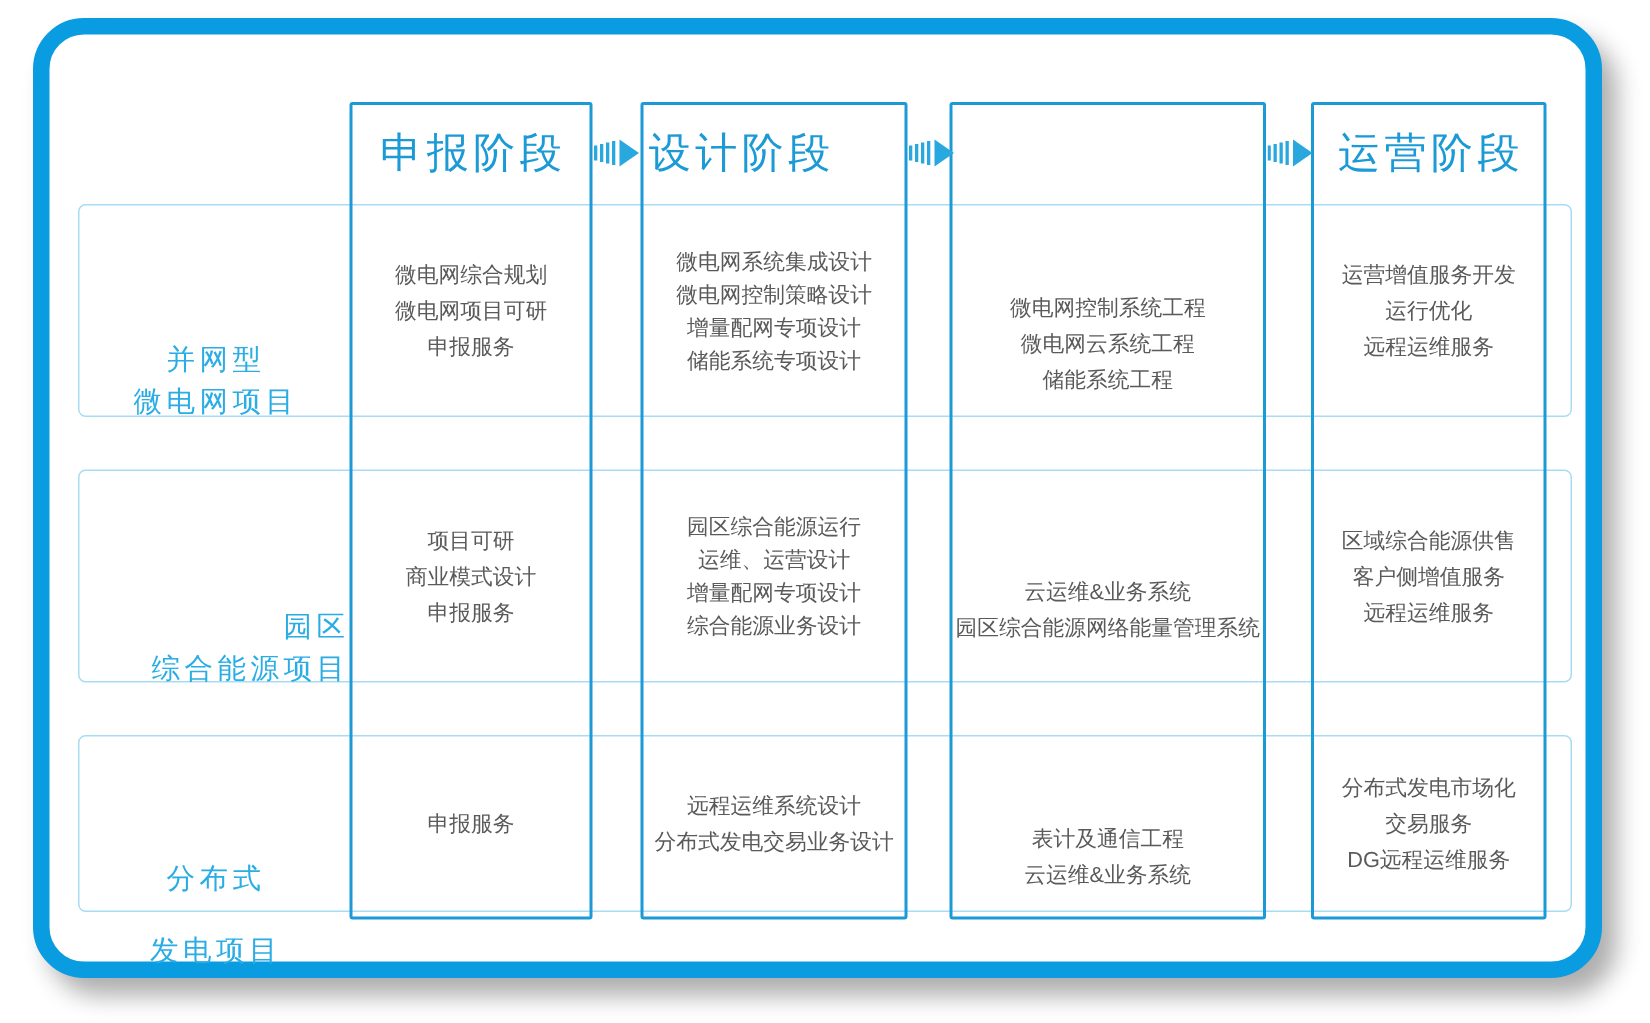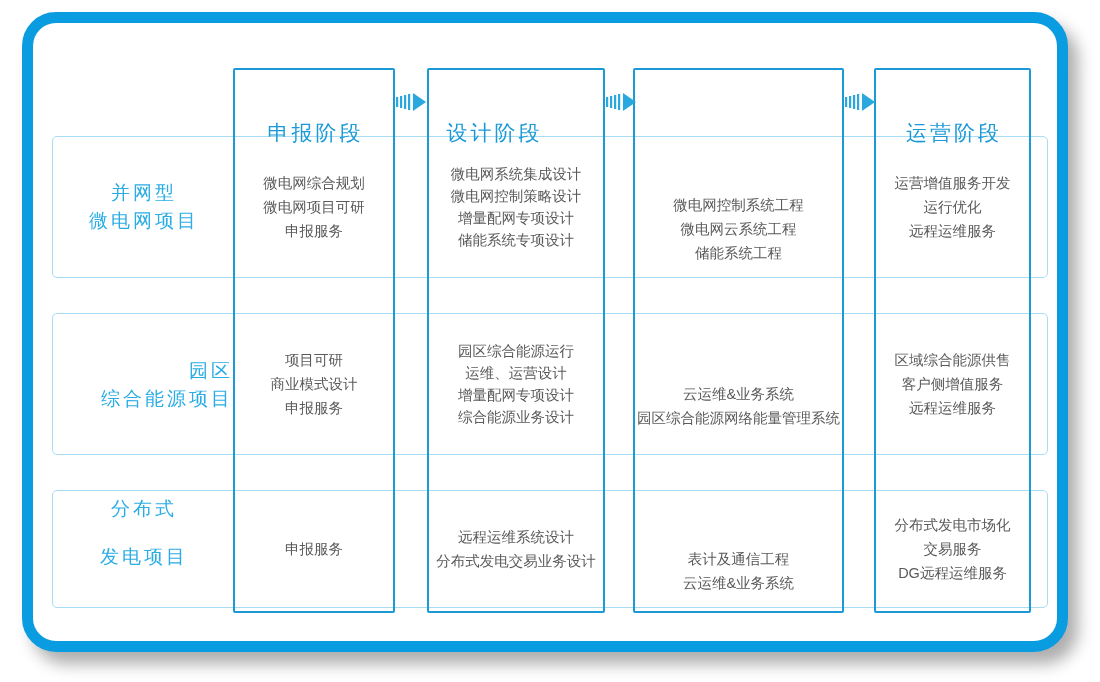--- a/index.html
+++ b/index.html
@@ -66,26 +66,25 @@
 
   
   .col-title {
     position: absolute;
     top: 68px;
     height: 68px;
     display: flex;
     align-items: center;
     justify-content: center;
     color: #1b9ad6;
-    font-size: 21px;
+    font-size: 28px;
     letter-spacing: 3px;
     text-indent: 3px;
     z-index: 6;
     white-space: nowrap;
-    margin-top: 31px;
   }
   #col-title-0 { left: 233px; width: 162px; }
   #col-title-1 { left: 404px; width: 178px; }
   #col-title-2 { left: 633px; width: 211px; }
   #col-title-3 { left: 874px; width: 157px; }
 
   
   .arrow {
     position: absolute;
     top: 92px;
@@ -107,24 +106,25 @@
     flex-direction: column;
     align-items: center;
     justify-content: center;
     color: #2aace4;
     font-size: 19px;
     letter-spacing: 3px;
     text-indent: 3px;
     line-height: 1.5;
     z-index: 6;
     white-space: nowrap;
+    margin-top: 48px;
   }
   #row-label-0 { top: 136px; height: 142px; }
   #row-label-1 { top: 313px; height: 144px; align-items: flex-end; }
-  #row-label-2 { top: 482px; height: 102px; gap: 19px; }
+  #row-label-2 { top: 512px; height: 102px; gap: 19px; }
 
   
   .cell {
     position: absolute;
     display: flex;
     flex-direction: column;
     align-items: center;
     justify-content: center;
     color: #5a5a5a;
     font-size: 14.5px;

